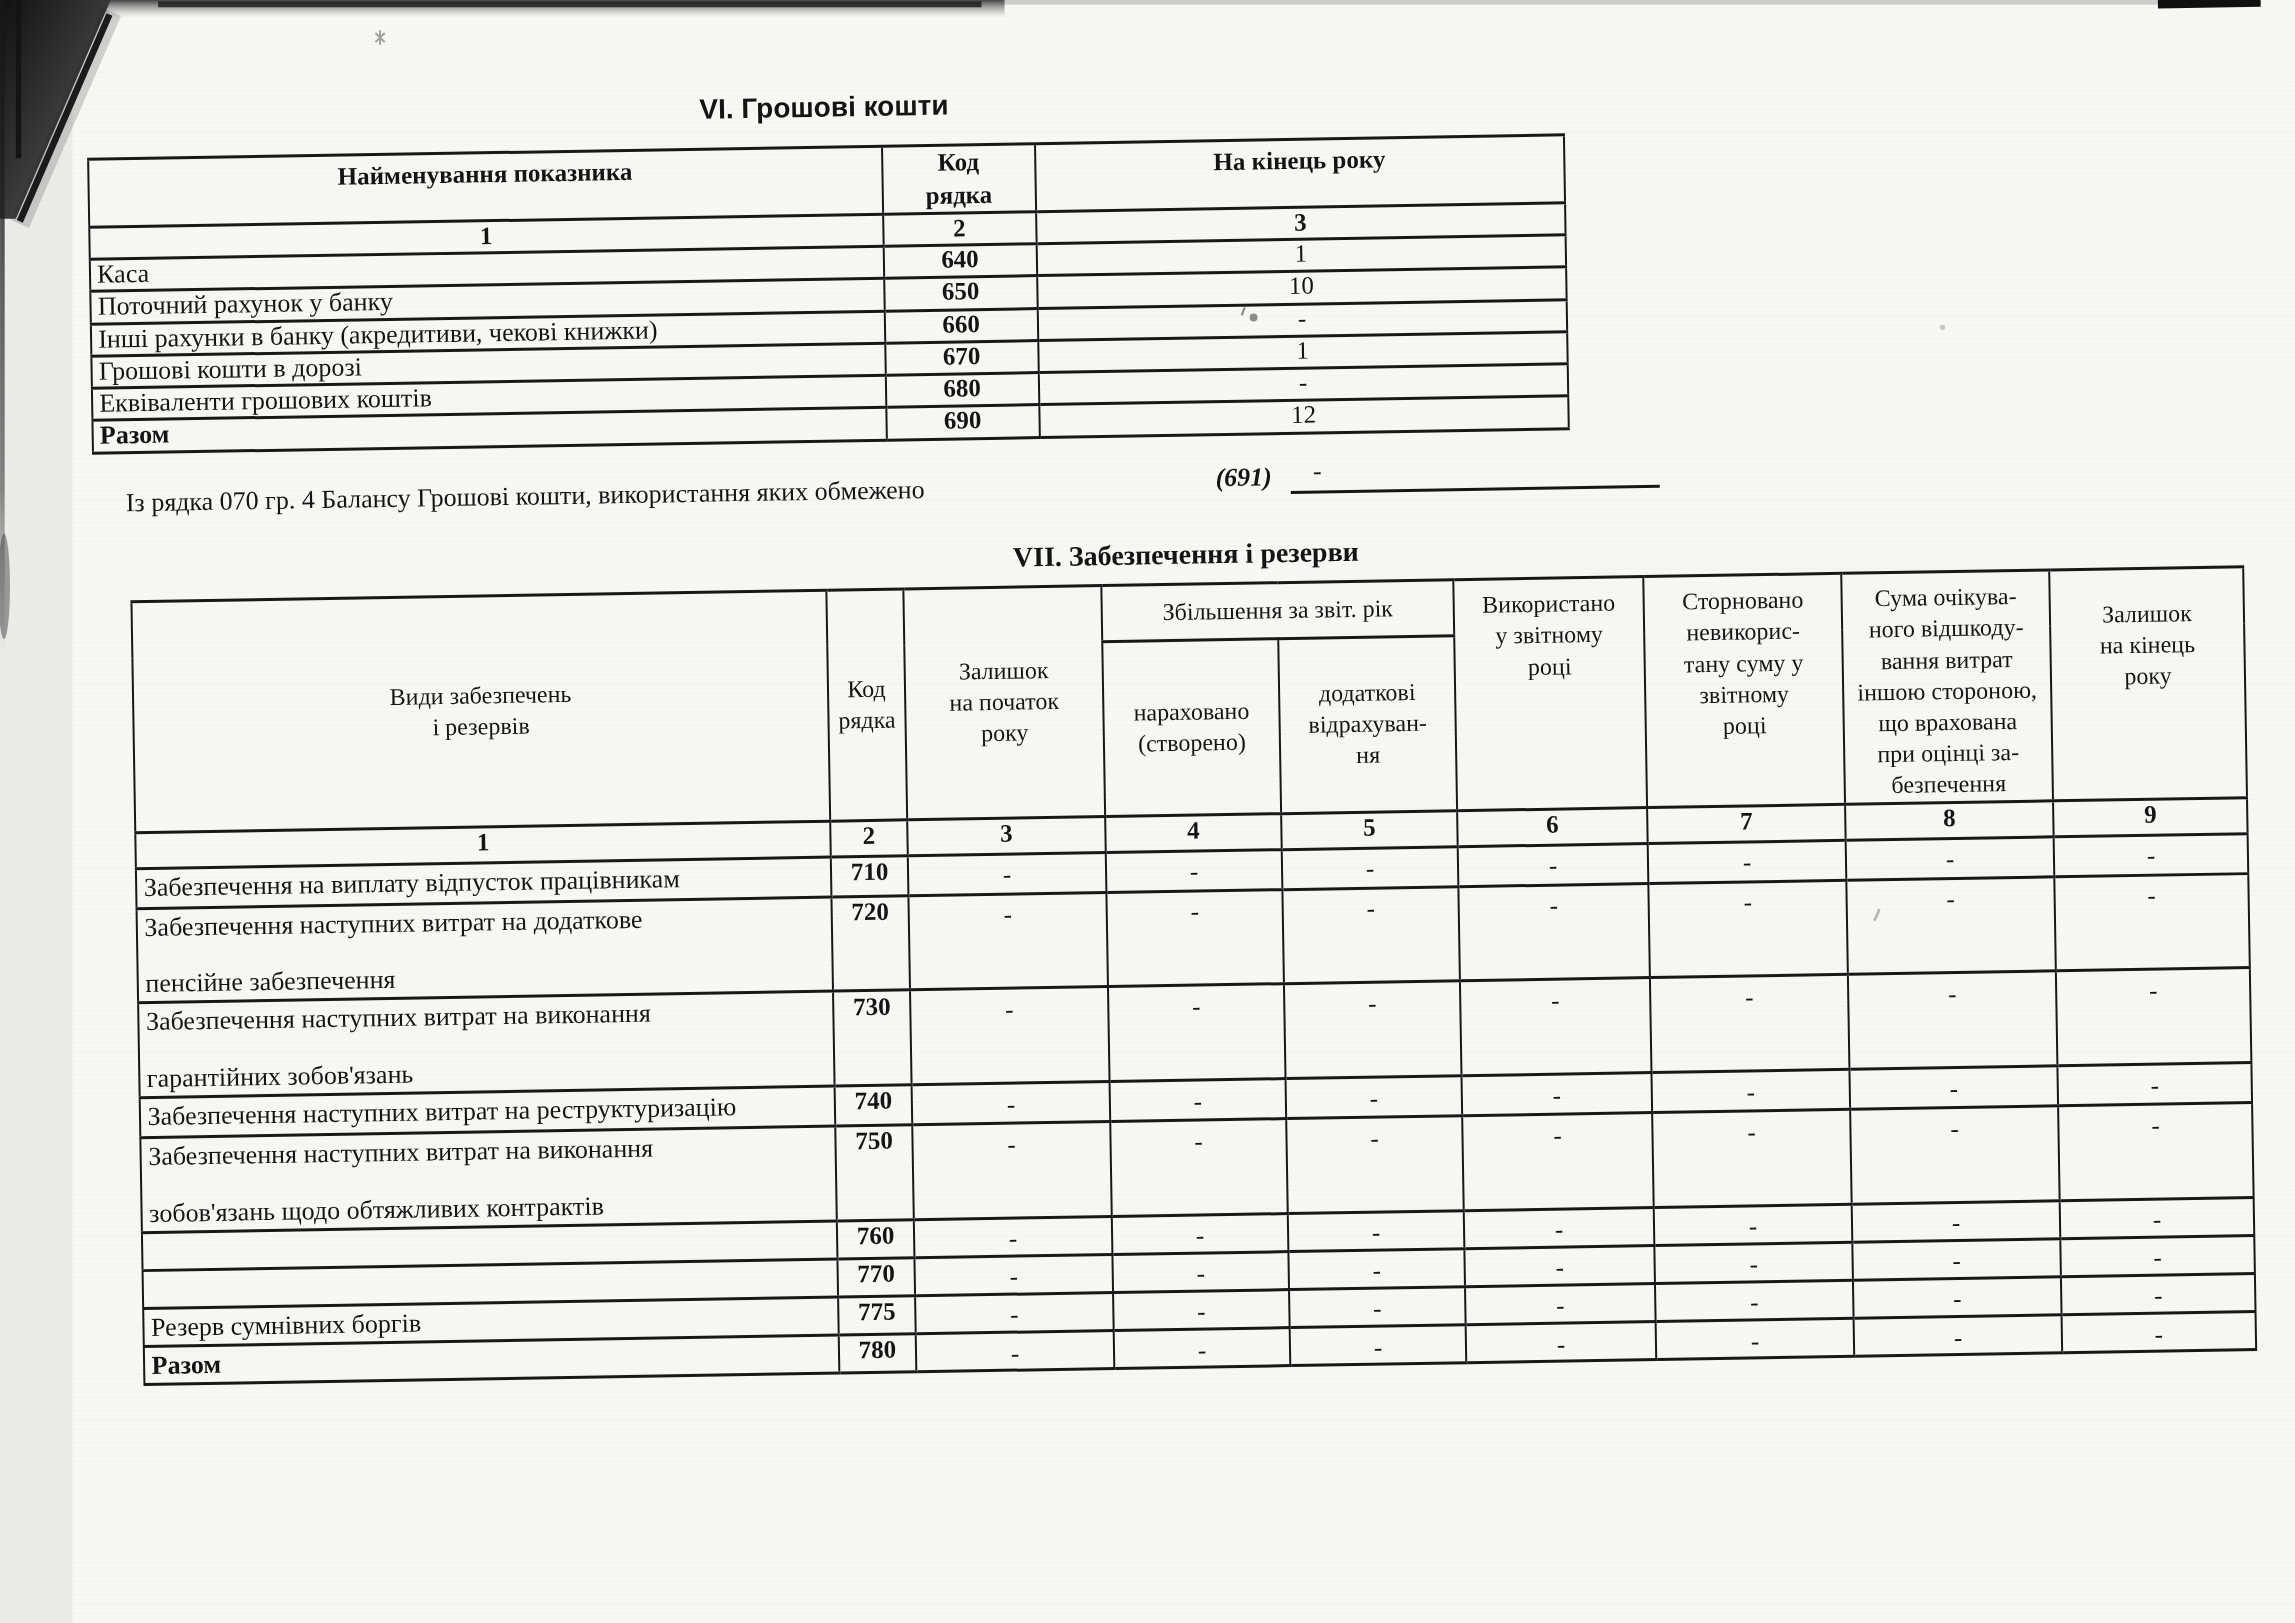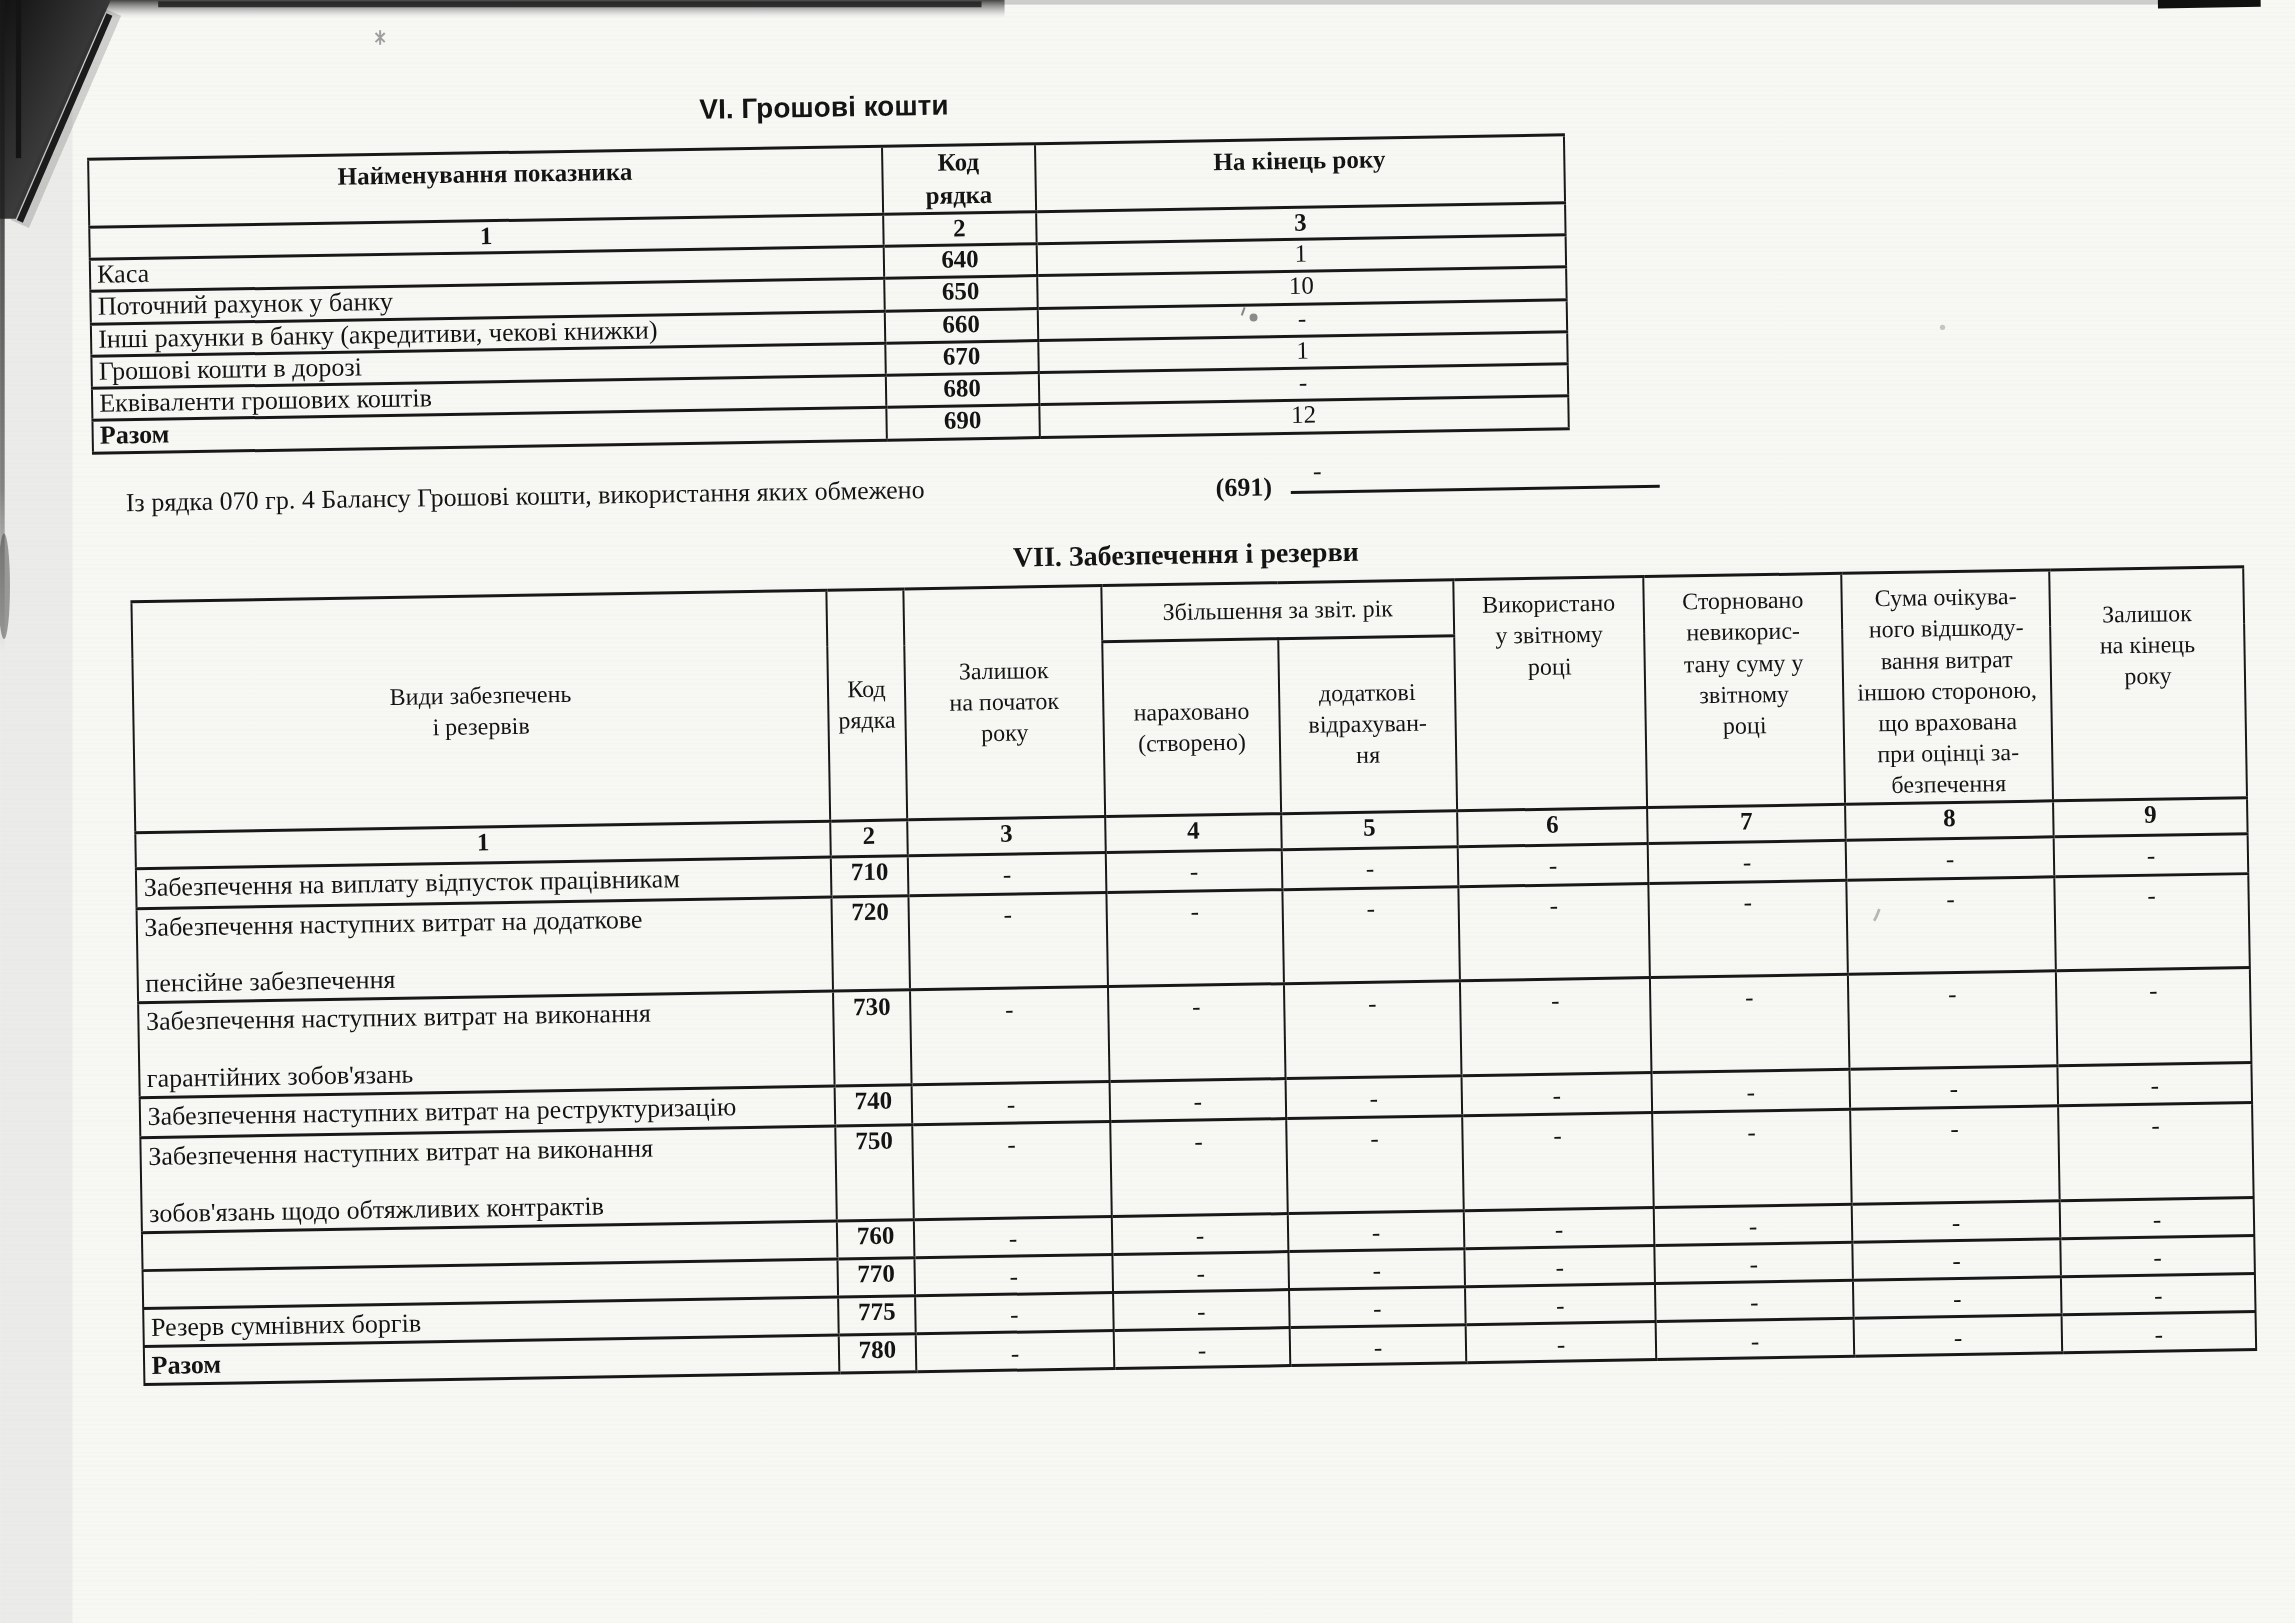--- a/index.html
+++ b/index.html
@@ -32,21 +32,21 @@
   .t1 .dr{height:30px;}
   .t1 .dr .lbl{vertical-align:bottom;text-align:left;padding:0 0 2px 6.6px;font-size:26px;line-height:1.05;}
   .t1 .dr .code{vertical-align:top;text-align:center;font-weight:bold;font-size:25px;line-height:1.0;}
   .t1 .dr .val{vertical-align:top;text-align:center;font-size:25px;line-height:1.0;}
   .t1 td.top{vertical-align:top;padding-top:4px;}
   .t1 td.mid{vertical-align:middle;}
 
   
   .note{position:absolute;left:40px;top:390px;width:1977px;font-size:26px;}
   .note .txt{position:absolute;left:0;top:6.6px;}
-  .note .code{position:absolute;left:1090px;top:10px;font-weight:bold;}
+  .note .code{position:absolute;left:1090px;top:0;font-weight:bold;font-style:italic;}
   .note .uline{position:absolute;left:1165px;top:-5.3px;width:369px;border-bottom:3.3px solid #161616;
     padding:0 0 4px 22.4px;box-sizing:border-box;}
 
   
   .t2{position:absolute;left:43px;top:509px;width:2112px;}
   .t2 td{font-size:24px;line-height:1.3;text-align:center;}
   .t2 .hr1{height:53px;}
   .t2 .hr2{height:165px;}
   .t2 td.mid{vertical-align:middle;}
   .t2 td.topv{vertical-align:top;padding-top:9.2px;}

